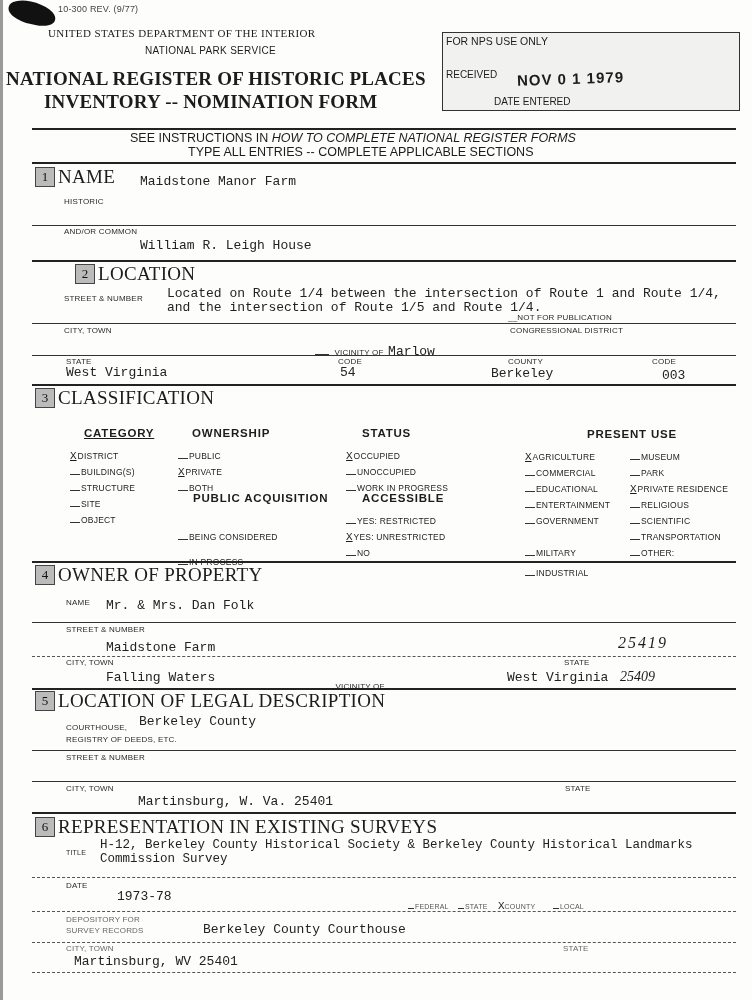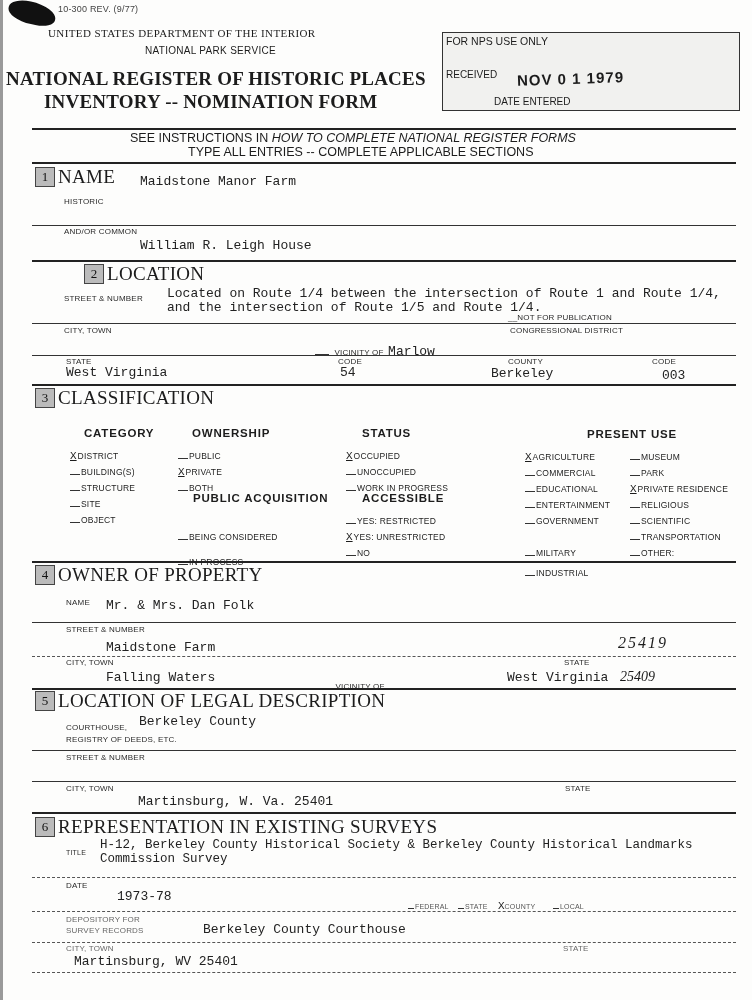--- a/index.html
+++ b/index.html
@@ -59,21 +59,21 @@
 <div class="abs" style="left:35px;top:166px;">
   <span class="secnum">1</span><span class="sechead">NAME</span>
 </div>
 <div class="abs mono" style="left:140px;top:174px;">Maidstone Manor Farm</div>
 <div class="abs lbl" style="left:64px;top:197px;">HISTORIC</div>
 <div class="hr" style="top:225px;"></div>
 <div class="abs lbl" style="left:64px;top:227px;">AND/OR COMMON</div>
 <div class="abs mono" style="left:140px;top:238px;">William R. Leigh House</div>
 <div class="hr thick" style="top:260px;"></div>
 
-<div class="abs" style="left:44px;top:263px;padding-left:40px;">
+<div class="abs" style="left:35px;top:263px;padding-left:40px;">
   <span class="secnum">2</span><span class="sechead">LOCATION</span>
 </div>
 <div class="abs lbl" style="left:64px;top:294px;">STREET &amp; NUMBER</div>
 <div class="abs mono" style="left:167px;top:286px;">Located on Route 1/4 between the intersection of Route 1 and Route 1/4,</div>
 <div class="abs mono" style="left:167px;top:300px;">and the intersection of Route 1/5 and Route 1/4.</div>
 <div class="abs lbl" style="left:508px;top:313px;">__NOT FOR PUBLICATION</div>
 <div class="hr" style="top:323px;"></div>
 <div class="abs lbl" style="left:64px;top:326px;">CITY, TOWN</div>
 <div class="abs lbl" style="left:510px;top:326px;">CONGRESSIONAL DISTRICT</div>
 <div class="abs" style="left:315px;top:341px;">
@@ -89,21 +89,21 @@
 <div class="abs lbl" style="left:508px;top:357px;">COUNTY</div>
 <div class="abs mono" style="left:491px;top:366px;">Berkeley</div>
 <div class="abs lbl" style="left:652px;top:357px;">CODE</div>
 <div class="abs mono" style="left:662px;top:368px;">003</div>
 <div class="hr thick" style="top:384px;"></div>
 
 <div class="abs" style="left:35px;top:387px;">
   <span class="secnum">3</span><span class="sechead">CLASSIFICATION</span>
 </div>
 
-<div class="abs colhead" style="left:84px;top:427px;">CATEGORY</div>
+<div class="abs colhead" style="left:84px;top:427px;text-decoration:underline;">CATEGORY</div>
 <div class="abs" id="cat-list" style="left:70px;top:445px;">
     <div style="position: absolute; left: 0px; top: 0px; white-space: nowrap;"><span class="mark" style="margin-right: 1px;">X</span><span class="opt">DISTRICT</span></div>
     <div style="position: absolute; left: 0px; top: 16px; white-space: nowrap;"><span class="blank"></span><span class="opt">BUILDING(S)</span></div>
     <div style="position: absolute; left: 0px; top: 32px; white-space: nowrap;"><span class="blank"></span><span class="opt">STRUCTURE</span></div>
     <div style="position: absolute; left: 0px; top: 48px; white-space: nowrap;"><span class="blank"></span><span class="opt">SITE</span></div>
     <div style="position: absolute; left: 0px; top: 64px; white-space: nowrap;"><span class="blank"></span><span class="opt">OBJECT</span></div>
   </div>
 
 <div class="abs colhead" style="left:192px;top:427px;">OWNERSHIP</div>
 <div class="abs" id="own-list" style="left:178px;top:445px;">

